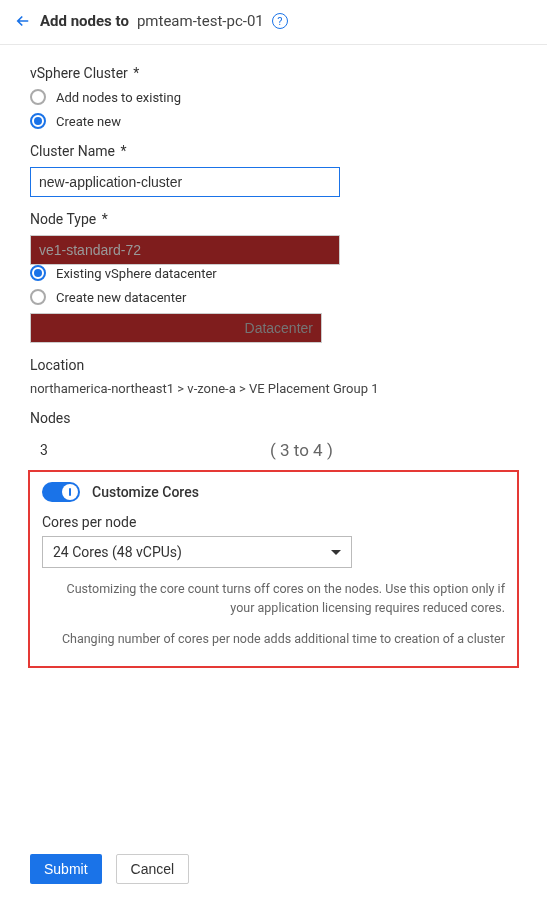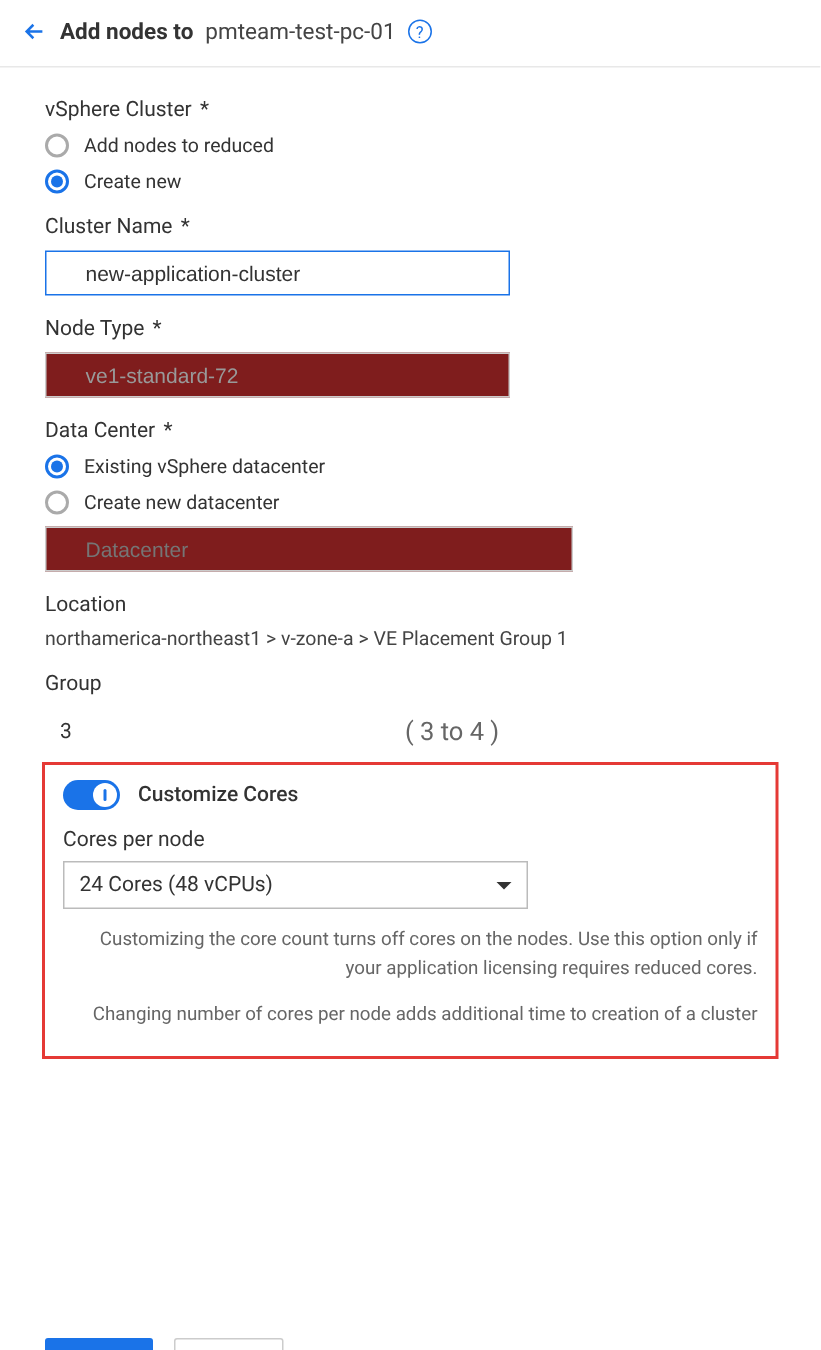--- a/index.html
+++ b/index.html
@@ -73,32 +73,32 @@
     }
     .radio-outer.selected { border-color: #1a73e8; }
     .radio-inner {
       width: 8px; height: 8px;
       background: #1a73e8;
       border-radius: 50%;
     }
     .radio-label { font-size: 13px; color: #333; }
     .text-input {
       width: 310px;
-      padding: 6px 26px;
+      padding: 6px 8px;
       border: 1px solid #1a73e8;
       font-size: 14px;
       color: #333;
       outline: none;
     }
     .text-input.disabled {
       border: 1px solid #ccc;
       color: #999;
       background: #7f1d1d;
     }
-    .text-input.full { width: 352px; }
+    .text-input.full { width: 292px; text-align: right; }
     .location-text {
       font-size: 13px;
       color: #444;
       margin-top: 4px;
     }
     .nodes-row {
       display: flex;
       align-items: center;
       margin-top: 4px;
       padding: 6px 0;
@@ -209,58 +209,55 @@
   <span class="help-icon">?</span>
 </div>
 
 <div class="form">
 
   <div class="field-label first">
     <span>vSphere Cluster</span><span class="required-star"> *</span>
   </div>
   <div class="radio-row">
     <span class="radio-outer"></span>
-    <span class="radio-label">Add nodes to reduced</span>
+    <span class="radio-label">Add nodes to existing</span>
   </div>
   <div class="radio-row">
     <span class="radio-outer selected">
         <span class="radio-inner"></span>
       </span>
     <span class="radio-label">Create new</span>
   </div>
 
   <div class="field-label">
     <span>Cluster Name</span><span class="required-star"> *</span>
   </div>
   <input class="text-input" value="new-application-cluster" style="">
 
   <div class="field-label">
     <span>Node Type</span><span class="required-star"> *</span>
   </div>
   <input class="text-input disabled" disabled="" value="ve1-standard-72" style="">
 
-  <div class="field-label">
-    <span>Data Center</span><span class="required-star"> *</span>
-  </div>
   <div class="radio-row">
     <span class="radio-outer selected">
         <span class="radio-inner"></span>
       </span>
     <span class="radio-label">Existing vSphere datacenter</span>
   </div>
   <div class="radio-row">
     <span class="radio-outer"></span>
     <span class="radio-label">Create new datacenter</span>
   </div>
   <input class="text-input disabled full" placeholder="Datacenter" style="">
 
   <div class="field-label">Location</div>
   <div class="location-text">northamerica-northeast1 &gt; v-zone-a &gt; VE Placement Group 1</div>
 
-  <div class="field-label">Group</div>
+  <div class="field-label">Nodes</div>
   <div class="nodes-row">
     <span class="nodes-value">3</span>
     <span class="nodes-range">( 3 to 4 )</span>
   </div>
 
   <div class="highlight-box">
     <div class="toggle-row">
       <div class="toggle">
         <div class="toggle-knob">
             <div class="toggle-knob-line"></div>

